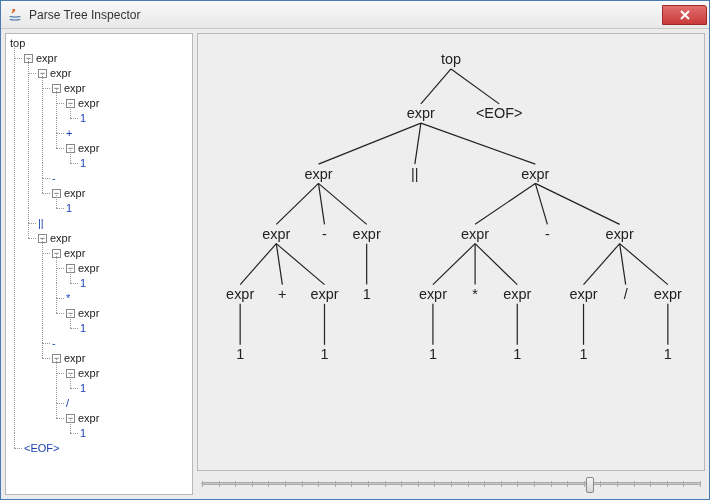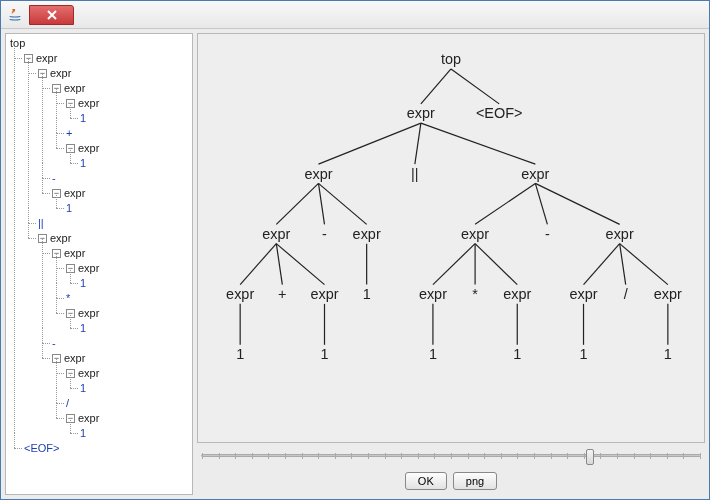--- a/index.html
+++ b/index.html
@@ -181,20 +181,21 @@
 
 <div class="window">
   <div class="titlebar">
     <span class="title-icon">
       <svg viewBox="0 0 16 16">
           <path d="M5 2 C7 4 4 5 5 7 C6 5 9 5 8 2 Z" fill="#d46a2a"></path>
           <path d="M3 9 C3 10 6 10 8 10 C10 10 13 10 13 9" stroke="#3a6da8" stroke-width="1.2" fill="none"></path>
           <path d="M3 12 C3 13 6 13 8 13 C10 13 13 13 13 12" stroke="#3a6da8" stroke-width="1.2" fill="none"></path>
         </svg>
     </span>
+    <span class="title-text">Parse Tree Inspector</span>
     <div class="close-btn">
       <svg width="12" height="10" viewBox="0 0 12 10">
           <path d="M2 1 L10 9 M10 1 L2 9" stroke="#fff" stroke-width="2"></path>
         </svg>
     </div>
   </div>
 
   <div class="content">
     <div class="panel tree-panel">
       <ul class="tree">
@@ -376,19 +377,15 @@
               <span style="left: 83.3333%;"></span>
               <span style="left: 86.6667%;"></span>
               <span style="left: 90%;"></span>
               <span style="left: 93.3333%;"></span>
               <span style="left: 96.6667%;"></span>
               <span style="left: 100%;"></span>
             </div>
           <div class="slider-thumb" id="slider-thumb" style="left: calc(78% - 4px);"></div>
         </div>
       </div>
-      <div class="button-row">
-        <button class="btn">OK</button>
-        <button class="btn">png</button>
-      </div>
     </div>
   </div>
 </div>
 
 </body></html>

